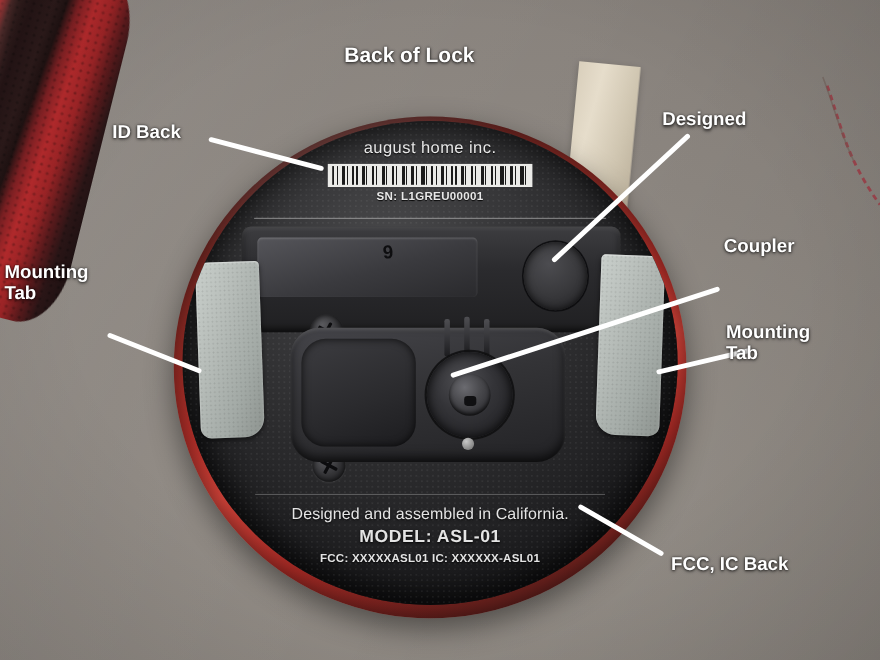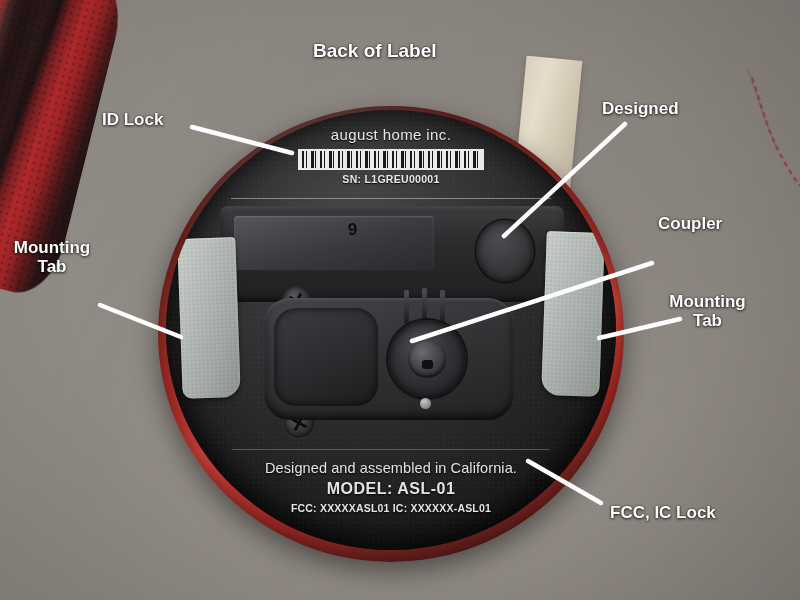--- a/index.html
+++ b/index.html
@@ -390,21 +390,21 @@
   .anno {
     position: absolute;
     color: #ffffff;
     font-weight: bold;
     font-size: 17px;
     line-height: 1.12;
     text-shadow: 0 1px 3px rgba(0,0,0,0.75), 0 0 2px rgba(0,0,0,0.6);
     white-space: pre-line;
   }
   .anno-title { font-size: 19px; }
-  .anno-r { text-align: center; }
+  .anno-r { text-align: left; }
 </style>
 </head>
 <body>
 
 <div id="stage">
 
   <div class="desk"></div>
   <div class="desk-sheen"></div>
 
   <div class="strap">
@@ -476,29 +476,29 @@
     <g stroke="#ffffff" stroke-width="4.5" stroke-linecap="round" fill="none">
       <line x1="192" y1="127" x2="292" y2="153"></line>
       <line x1="625" y1="124" x2="504" y2="236"></line>
       <line x1="652" y1="263" x2="412" y2="341"></line>
       <line x1="100" y1="305" x2="181" y2="337"></line>
       <line x1="680" y1="319" x2="599" y2="338"></line>
       <line x1="528" y1="461" x2="601" y2="503"></line>
     </g>
   </svg>
 
-  <div class="anno anno-title" style="left:313px; top:40px;">Back of Label</div>
-
-  <div class="anno" style="left:102px; top:110px;">ID Lock</div>
+  <div class="anno anno-title" style="left:313px; top:40px;">Back of Lock</div>
+
+  <div class="anno" style="left:102px; top:110px;">ID Back</div>
 
   <div class="anno" style="left:602px; top:99px;">Designed</div>
 
   <div class="anno" style="left:658px; top:214px;">Coupler</div>
 
   <div class="anno anno-r" style="left:4px; top:238px; width:96px;">Mounting
 Tab</div>
 
   <div class="anno anno-r" style="left:660px; top:292px; width:95px;">Mounting
 Tab</div>
 
-  <div class="anno" style="left:610px; top:503px;">FCC, IC Lock</div>
+  <div class="anno" style="left:610px; top:503px;">FCC, IC Back</div>
 
 </div>
 
 </body></html>

